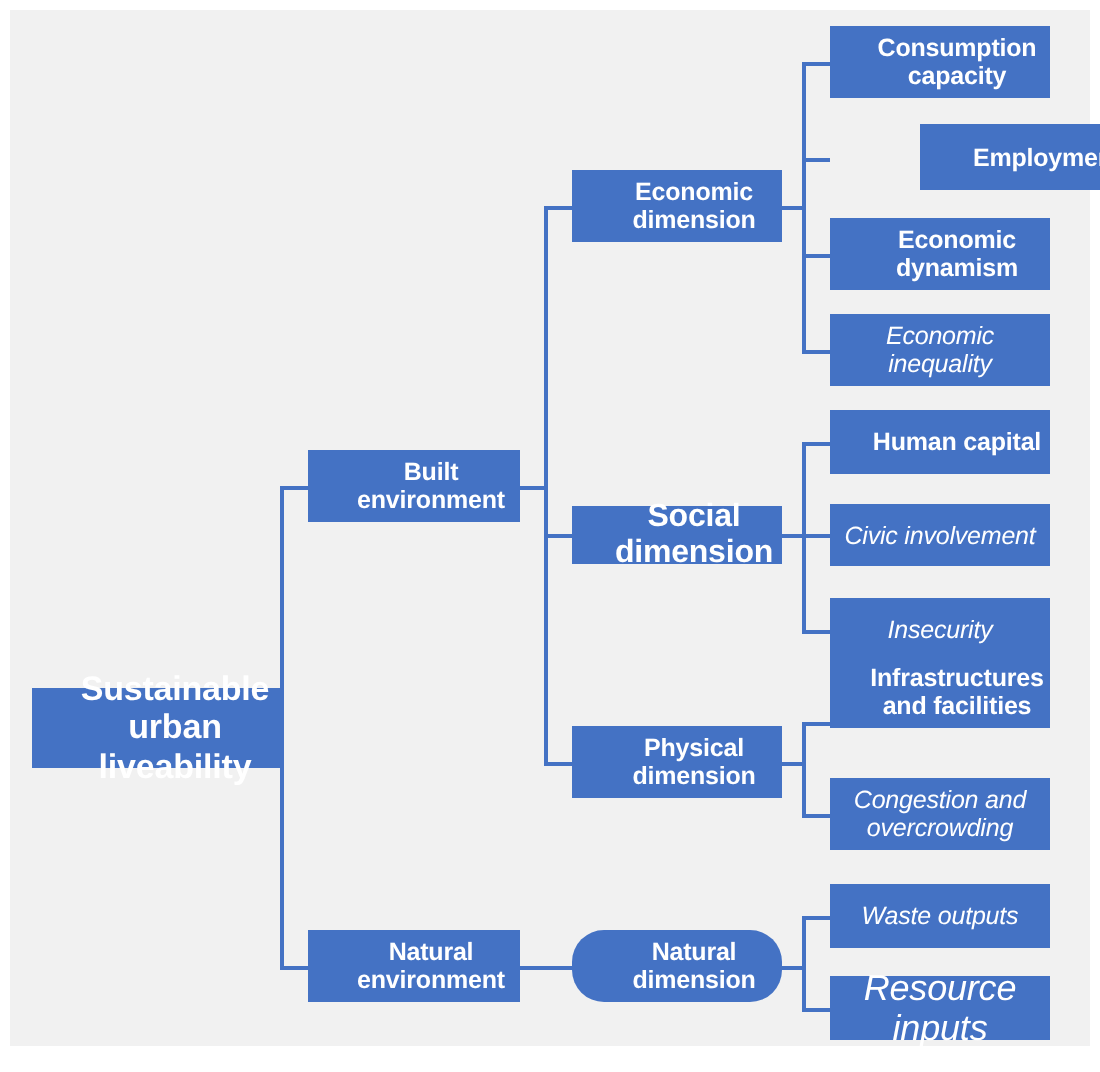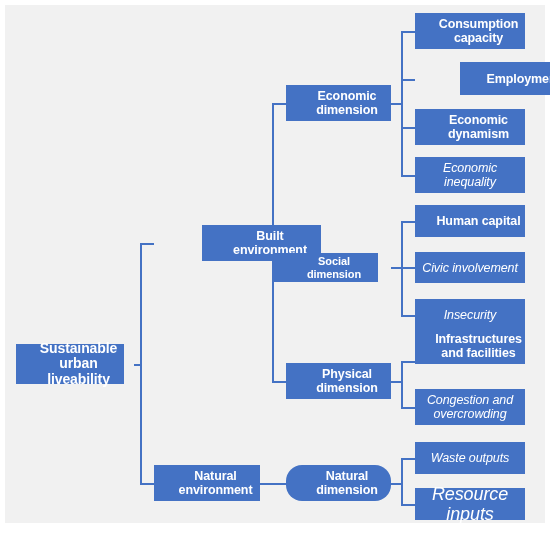--- a/index.html
+++ b/index.html
@@ -88,29 +88,29 @@
   <div class="conn h" style="left:391px; top:381px; width:12px;"></div>
   <div class="conn v" style="left:401px; top:361px; height:48px;"></div>
   <div class="conn h" style="left:401px; top:361px; width:14px;"></div>
   <div class="conn h" style="left:401px; top:407px; width:14px;"></div>
 
   <div class="conn h" style="left:391px; top:483px; width:12px;"></div>
   <div class="conn v" style="left:401px; top:458px; height:48px;"></div>
   <div class="conn h" style="left:401px; top:458px; width:14px;"></div>
   <div class="conn h" style="left:401px; top:504px; width:14px;"></div>
 
-  <div class="node bold" style="left:16px; top:344px; width:108px; height:40px; font-size:14px;">Sustainable urban liveability</div>
+  <div class="node bold" style="left:16px; top:344px; width:126px; height:40px; font-size:17px;">Sustainable urban liveability</div>
 
-  <div class="node bold" style="left:154px; top:225px; width:119px; height:36px; font-size:12.5px;margin-left:48px;">Built environment</div>
+  <div class="node bold" style="left:154px; top:225px; width:106px; height:36px; font-size:12.5px;">Built environment</div>
 
   <div class="node bold" style="left:154px; top:465px; width:106px; height:36px; font-size:12.5px;">Natural environment</div>
 
   <div class="node bold" style="left:286px; top:85px; width:105px; height:36px; font-size:12.5px;">Economic dimension</div>
 
-  <div class="node bold" style="left:273px; top:253px; width:105px; height:29px; font-size:11px;">Social dimension</div>
+  <div class="node bold" style="left:286px; top:253px; width:105px; height:29px; font-size:16px;">Social dimension</div>
 
   <div class="node bold" style="left:286px; top:363px; width:105px; height:36px; font-size:12.5px;">Physical dimension</div>
 
   <div class="node bold" style="left:286px; top:465px; width:105px; height:36px; font-size:12.5px;border-radius:16px;">Natural dimension</div>
 
   <div class="node bold" style="left:415px; top:13px; width:110px; height:36px; font-size:12.5px;">Consumption capacity</div>
 
   <div class="node bold" style="left:415px; top:62px; width:110px; height:33px; font-size:12.5px;margin-left:45px;">Employment</div>
 
   <div class="node bold" style="left:415px; top:109px; width:110px; height:36px; font-size:12.5px;">Economic dynamism</div>

